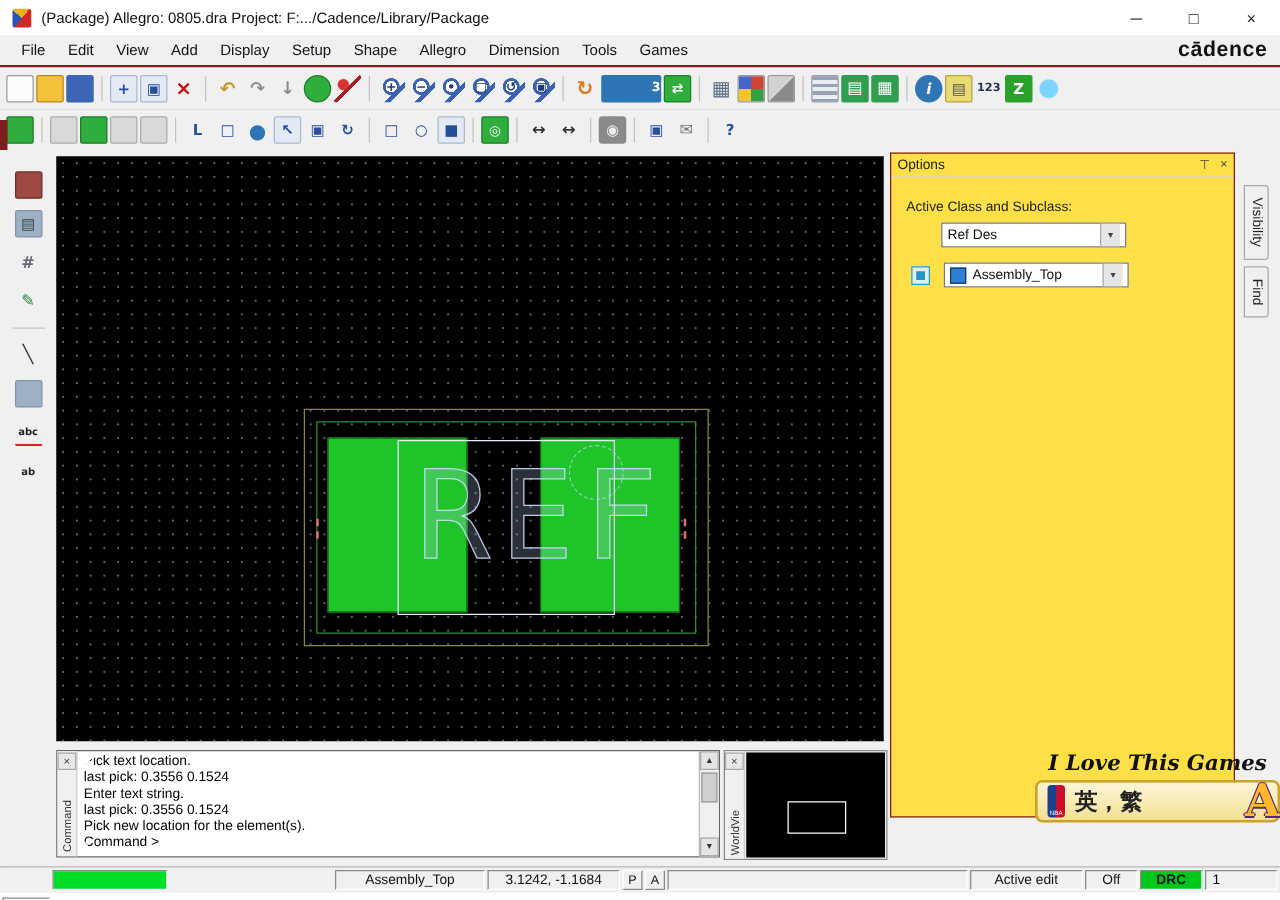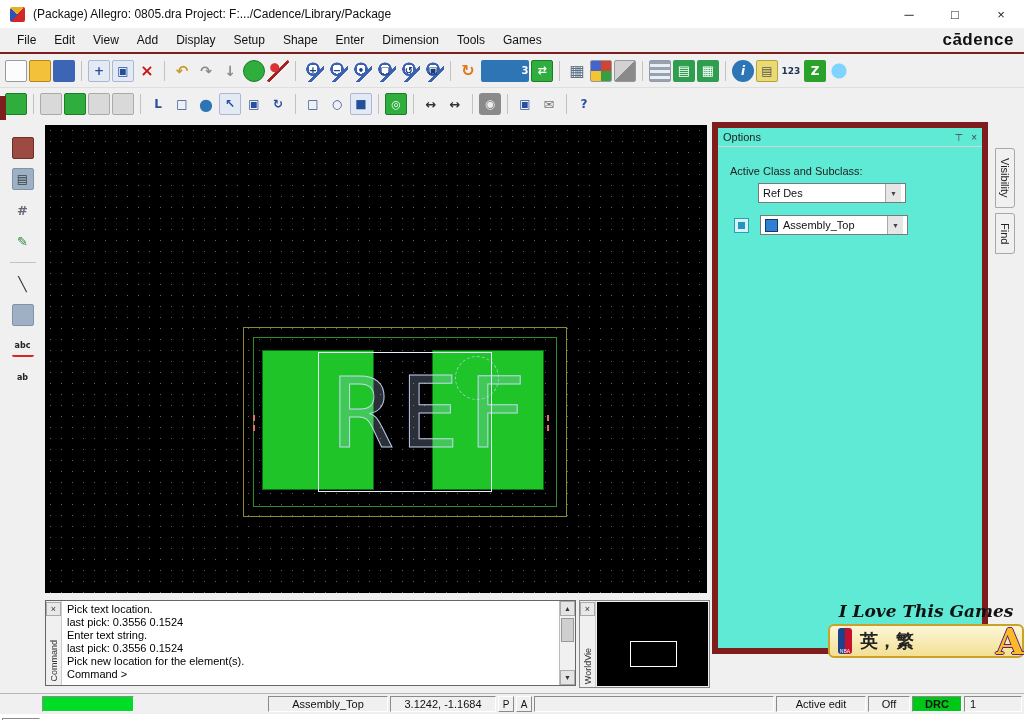--- a/index.html
+++ b/index.html
@@ -79,42 +79,42 @@
   .pad-left{left:217px;}
   .pad-right{left:387px;}
   .text-bbox{position:absolute;left:273px;top:227px;width:172px;height:138px;border:1px solid #e8eefc;}
   .ref-text{position:absolute;left:288px;top:235px;font-family:"DejaVu Sans Mono",monospace;font-size:98px;line-height:1.1;letter-spacing:8px;color:rgba(195,212,255,0.22);-webkit-text-stroke:1px rgba(205,220,255,0.9);}
   .ghost-circle{position:absolute;left:410px;top:231px;width:42px;height:42px;border:1px dashed rgba(190,210,255,0.75);border-radius:50%;}
   .origin-mark{position:absolute;top:290px;width:0;height:16px;border-left:2px dashed #e07070;}
   .om-left{left:208px;}
   .om-right{left:502px;}
 
   
-  .options-panel{position:absolute;left:712px;top:122px;width:276px;height:532px;background:#5eead4;border:6px solid #7f1d1d;box-sizing:border-box;}
+  .options-panel{position:absolute;left:712px;top:122px;width:276px;height:532px;background:#fde047;border:1px solid #7f1d1d;box-sizing:border-box;}
   .opt-header{height:18px;display:flex;align-items:center;border-bottom:1px solid #d5d5d5;padding:0 5px;font-size:11px;color:#222;}
   .opt-header .sp{margin-left:auto;display:flex;gap:8px;color:#444;font-size:10px;}
   .opt-label{margin:18px 0 6px 12px;font-size:11px;color:#222;}
   .sel{height:20px;width:148px;background:#fff;border:1px solid #7a7a7a;display:flex;align-items:center;padding:0 4px;font-size:11px;color:#111;box-sizing:border-box;margin-left:40px;}
   .sel-arrow{margin-left:auto;width:15px;height:18px;background:#e6e6e6;border-left:1px solid #aaa;display:flex;align-items:center;justify-content:center;font-size:7px;color:#444;}
   .sub-row{display:flex;align-items:center;margin-top:12px;}
   .opt-check{width:13px;height:13px;margin-left:16px;border:1px solid #2aa0b8;background:#d8f2f8;display:flex;align-items:center;justify-content:center;}
   .opt-check .fill{width:7px;height:7px;background:#2196c4;}
   .sub-row .sel{margin-left:11px;}
   .swatch{width:11px;height:11px;background:#2f7fd4;border:1px solid #123a66;margin-right:5px;}
 
   
   .side-tabs{position:absolute;right:9px;top:148px;display:flex;flex-direction:column;gap:5px;}
   .side-tab{writing-mode:vertical-rl;border:1px solid #a8a8a8;background:#f0f0f0;padding:9px 3px;font-size:11px;color:#222;border-radius:0 3px 3px 0;}
 
   
   .console{position:absolute;left:45px;top:600px;width:531px;height:86px;background:#fff;border:1px solid #666;display:flex;box-sizing:border-box;}
   .console-strip{width:15px;background:#f0f0f0;border-right:1px solid #ccc;display:flex;flex-direction:column;align-items:center;font-size:9px;color:#333;}
   .strip-close{width:13px;height:12px;display:flex;align-items:center;justify-content:center;border:1px solid #aaa;background:#e8e8e8;margin-top:1px;font-size:9px;}
   .strip-label{writing-mode:vertical-rl;transform:rotate(180deg);font-size:9px;color:#333;margin-top:auto;margin-bottom:3px;}
-  .console-lines{flex:1;padding:2px 5px;font-size:11px;line-height:13px;color:#000;overflow:hidden;}
+  .console-lines{flex:1;padding:2px 5px;font-size:11px;line-height:13px;color:#000;overflow:hidden;border-radius:29px;}
   .console-scroll{width:15px;background:#f0f0f0;border-left:1px solid #bbb;display:flex;flex-direction:column;align-items:center;}
   .scroll-btn{width:13px;height:13px;display:flex;align-items:center;justify-content:center;border:1px solid #aaa;background:#e4e4e4;font-size:7px;color:#333;}
   .scroll-btn.dn{margin-top:auto;}
   .scroll-thumb{width:11px;height:22px;background:#cfcfcf;border:1px solid #999;margin-top:2px;}
 
   
   .worldview{position:absolute;left:579px;top:600px;width:131px;height:88px;background:#f0f0f0;border:1px solid #888;display:flex;box-sizing:border-box;}
   .wv-black{flex:1;background:#000;position:relative;margin:1px;}
   .wv-rect{position:absolute;left:33px;top:39px;width:45px;height:24px;border:1px solid #fff;}
 
@@ -160,21 +160,21 @@
   </div>
 
   <div class="menubar">
     <span class="menu-item">File</span>
     <span class="menu-item">Edit</span>
     <span class="menu-item">View</span>
     <span class="menu-item">Add</span>
     <span class="menu-item">Display</span>
     <span class="menu-item">Setup</span>
     <span class="menu-item">Shape</span>
-    <span class="menu-item">Enter</span>
+    <span class="menu-item">Allegro</span>
     <span class="menu-item">Dimension</span>
     <span class="menu-item">Tools</span>
     <span class="menu-item">Games</span>
     <span class="brand">cādence</span>
   </div>
   <div class="menurule"></div>
 
   <div class="toolbar" id="toolbar1">
     <span class="tbi ic-page"></span>
     <span class="tbi ic-folder"></span>

